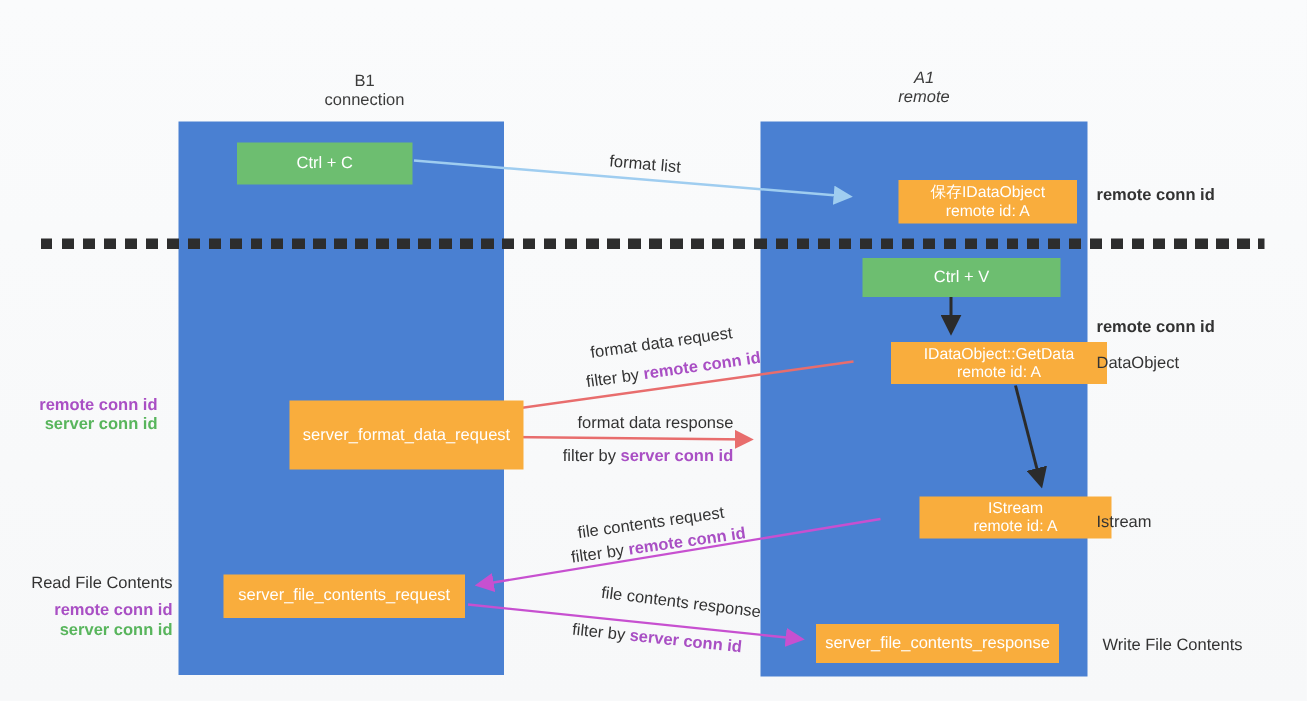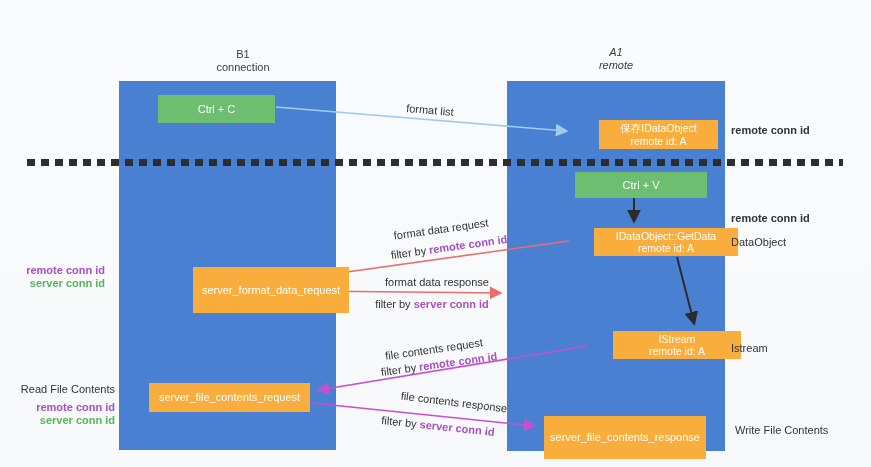--- a/index.html
+++ b/index.html
@@ -96,21 +96,21 @@
   <div class="node orange" style="left:152px;top:267px;width:156px;height:46px;margin-left:41px;">
     <div>server_format_data_request</div>
   </div>
   <div class="node orange two" style="left:589px;top:331px;width:128px;height:28px;">
     <div>IStream</div>
     <div>remote id: A</div>
   </div>
   <div class="node orange" style="left:149px;top:383px;width:161px;height:29px;">
     <div>server_file_contents_request</div>
   </div>
-  <div class="node orange" style="left:544px;top:416px;width:162px;height:43px;">
+  <div class="node orange" style="left:544px;top:416px;width:162px;height:26px;">
     <div>server_file_contents_response</div>
   </div>
 
   <div class="flabel rot-p5" style="left:430px;top:110px;">format list</div>
 
   <div class="flabel rot-m8" style="left:441px;top:229px;">format data request</div>
   <div class="flabel rot-m8" style="left:449px;top:247px;">
     <span class="pre">filter by</span><span class="hl-purple">remote conn id</span>
   </div>
   <div class="flabel" style="left:437px;top:282px;">format data response</div>

